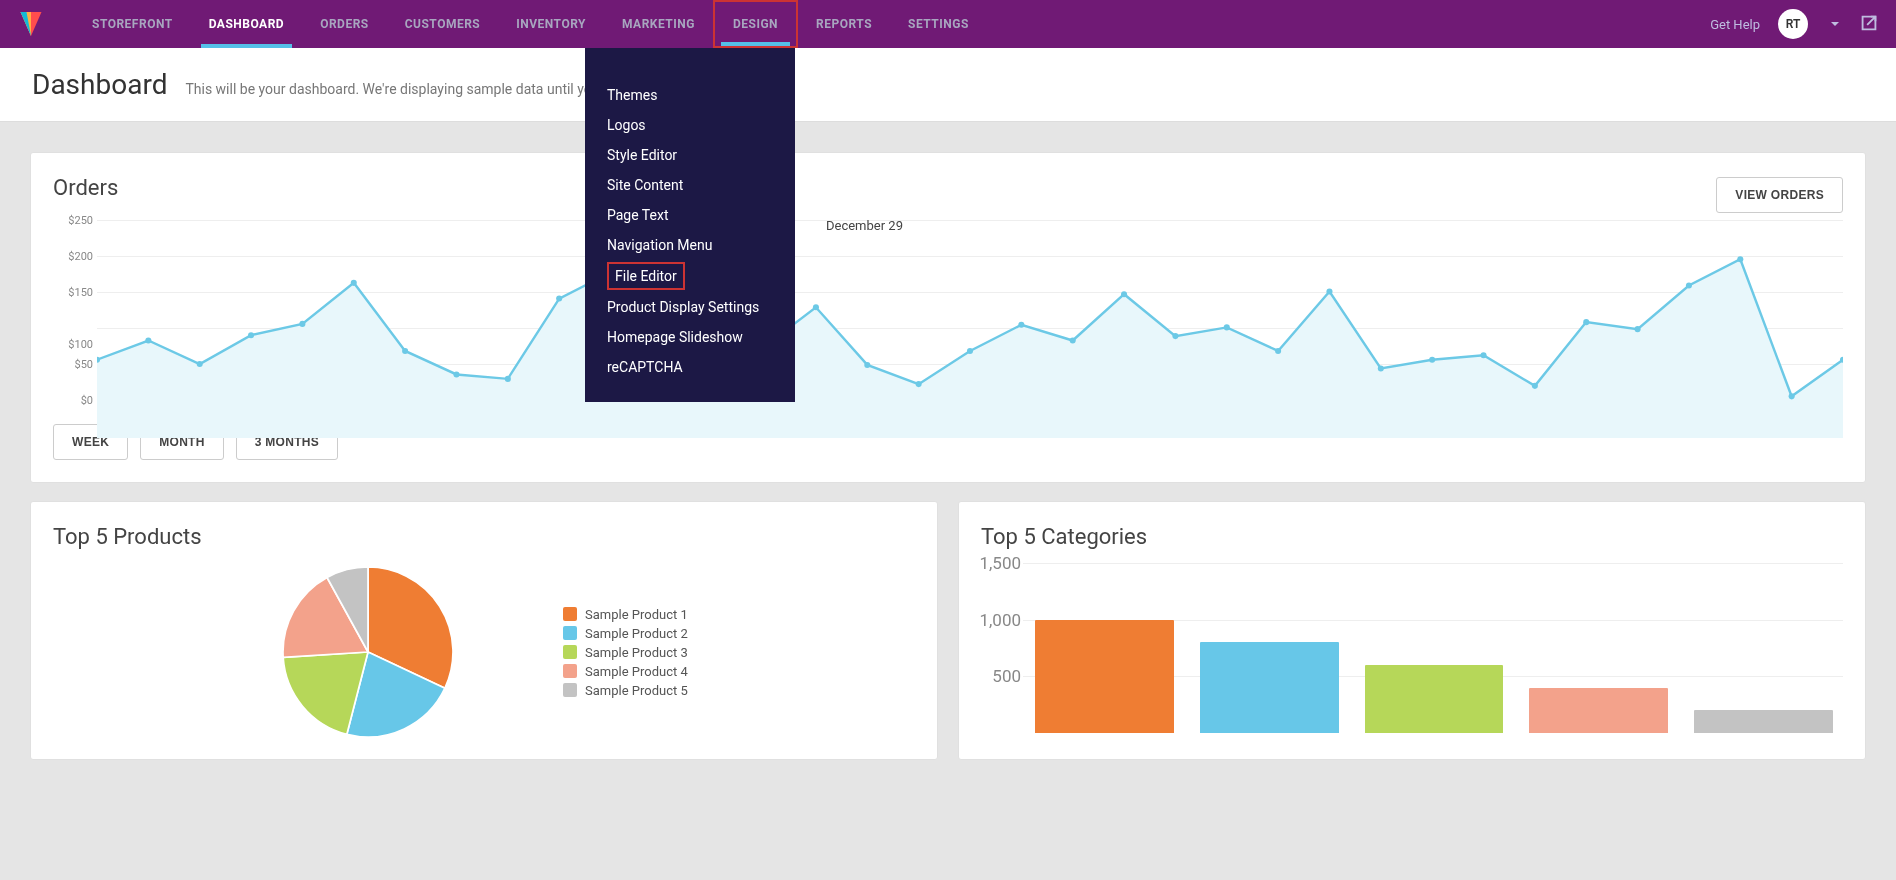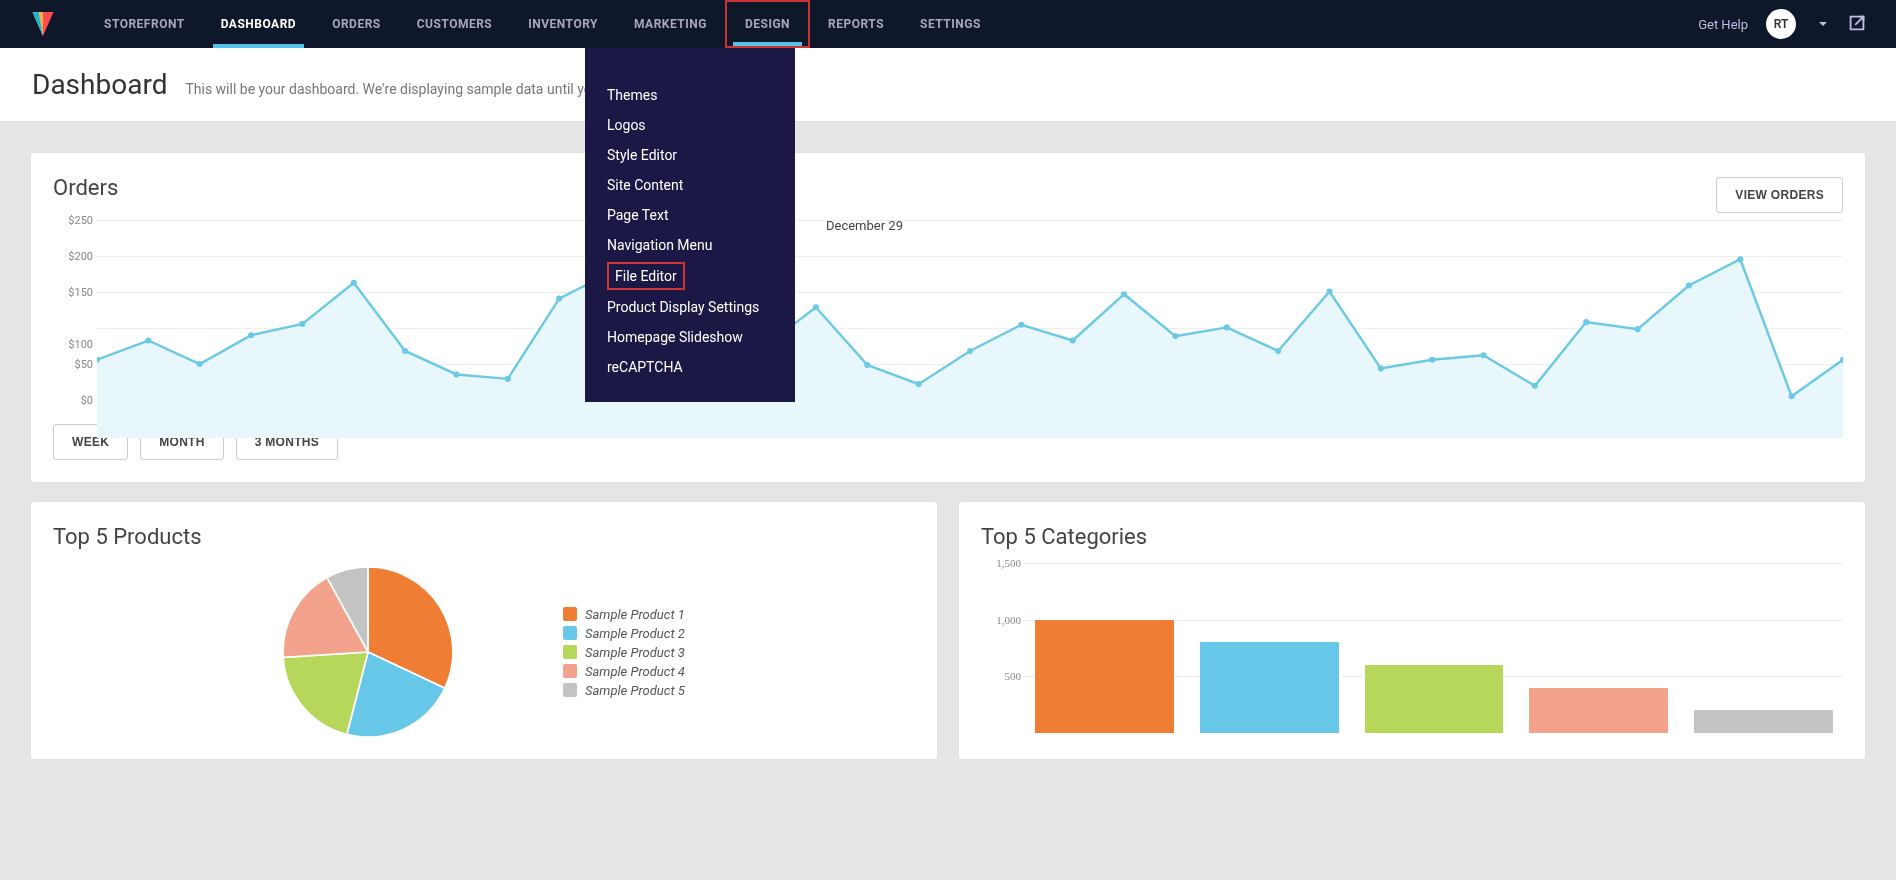--- a/index.html
+++ b/index.html
@@ -6,25 +6,25 @@
   body {
     font-family: -apple-system, BlinkMacSystemFont, "Segoe UI", Roboto, Arial, sans-serif;
     background: #e5e5e5;
     width: 1896px;
     height: 880px;
     overflow: hidden;
   }
 
   
   .topnav {
-    background: #0f172a;
+    background: #701a75;
     height: 48px;
     display: flex;
     align-items: center;
-    padding: 0 28px;
+    padding: 0 16px;
     position: relative;
     z-index: 100;
   }
   .logo {
     width: 30px; height: 30px;
     margin-right: 28px;
   }
   .nav-items { display: flex; align-items: center; gap: 0; }
   .nav-item {
     color: #a8a6bf;
@@ -159,28 +159,28 @@
   .line-svg { position:absolute; left:44px; top:0; right:0; bottom:0;}
 
   .range-btns { margin-top:24px; display:flex; gap:12px;}
 
   .bottom-row { display:flex; gap:20px;}
   .bottom-row .card { flex:1;}
 
   
   .pie-area { display:flex; align-items:center; gap:110px; margin-top:18px; padding-left:230px;}
   .pie-svg { width:170px; height:170px;}
-  .pie-legend { display:flex; flex-direction:column; gap:4px;font-style:italic;}
+  .pie-legend { display:flex; flex-direction:column; gap:4px;}
   .legend-row { display:flex; align-items:center; gap:8px; font-size:13px; color:#555;}
   .swatch { width:14px; height:14px; border-radius:2px;}
 
   
   .bar-area { position:relative; height:170px; margin-top:12px; padding-left:42px;}
   .bar-y-labels { position:absolute; left:0; top:0; bottom:0; width:40px;}
-  .bar-y-label { position:absolute; right:0; font-size:11px; color:#888; transform:translateY(-50%);font-family:Liberation Serif, serif;}
+  .bar-y-label { position:absolute; right:0; font-size:17px; color:#888; transform:translateY(-50%);}
   .bar-grid { position:absolute; left:42px; right:0; top:0; bottom:0;}
   .bar-grid-line { position:absolute; left:0; right:0; border-top:1px solid #eee;}
   .bars { position:absolute; left:54px; right:10px; top:0; bottom:0; display:flex; align-items:flex-end; gap:26px;}
   .bar { flex:1; border-radius:1px 1px 0 0;}
 </style>
 </head>
 <body>
 
 <div class="topnav">
   <div class="logo">

